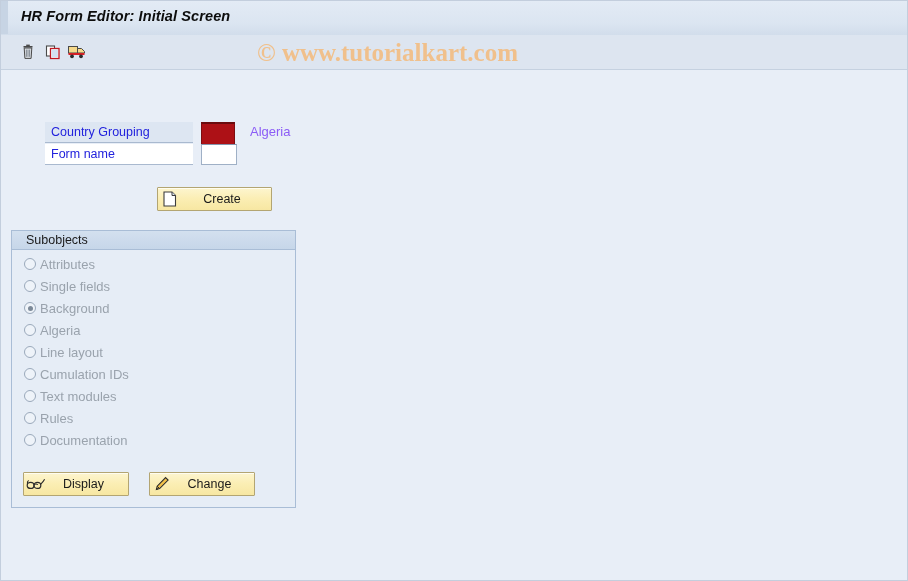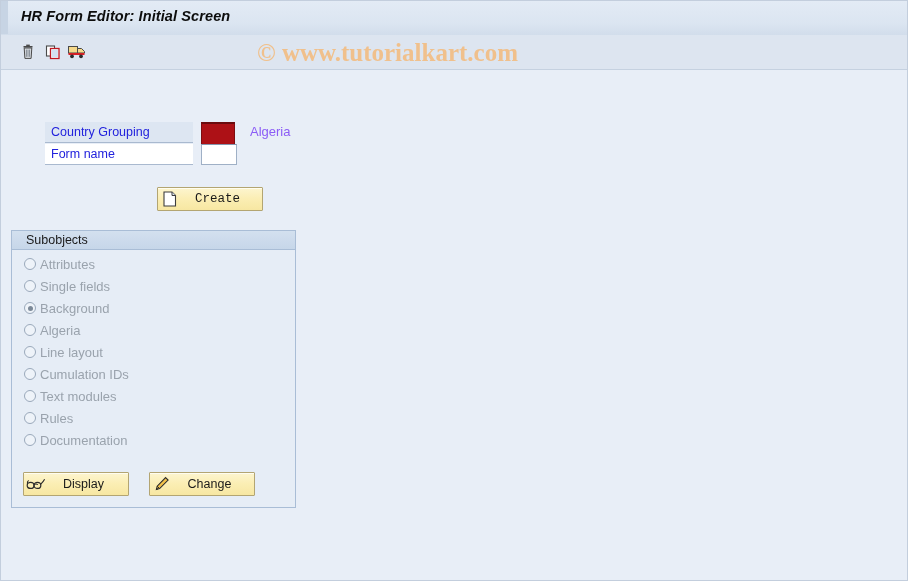--- a/index.html
+++ b/index.html
@@ -183,21 +183,21 @@
     justify-content: center;
     margin-left: 1px;
   }
   .sap-btn .btn-lbl {
     flex: 1;
     text-align: center;
     padding-right: 8px;
     white-space: nowrap;
   }
 
-  #btn-create { left: 156px; top: 117px; width: 106px; font-family: Liberation Mono, monospace; }
+  #btn-create { left: 156px; top: 117px; width: 115px; }
   #btn-display { left: 22px; top: 402px; width: 106px; }
   #btn-change  { left: 148px; top: 402px; width: 106px; }
 
   
   .groupbox {
     position: absolute;
     left: 10px;
     top: 160px;
     width: 285px;
     height: 278px;

